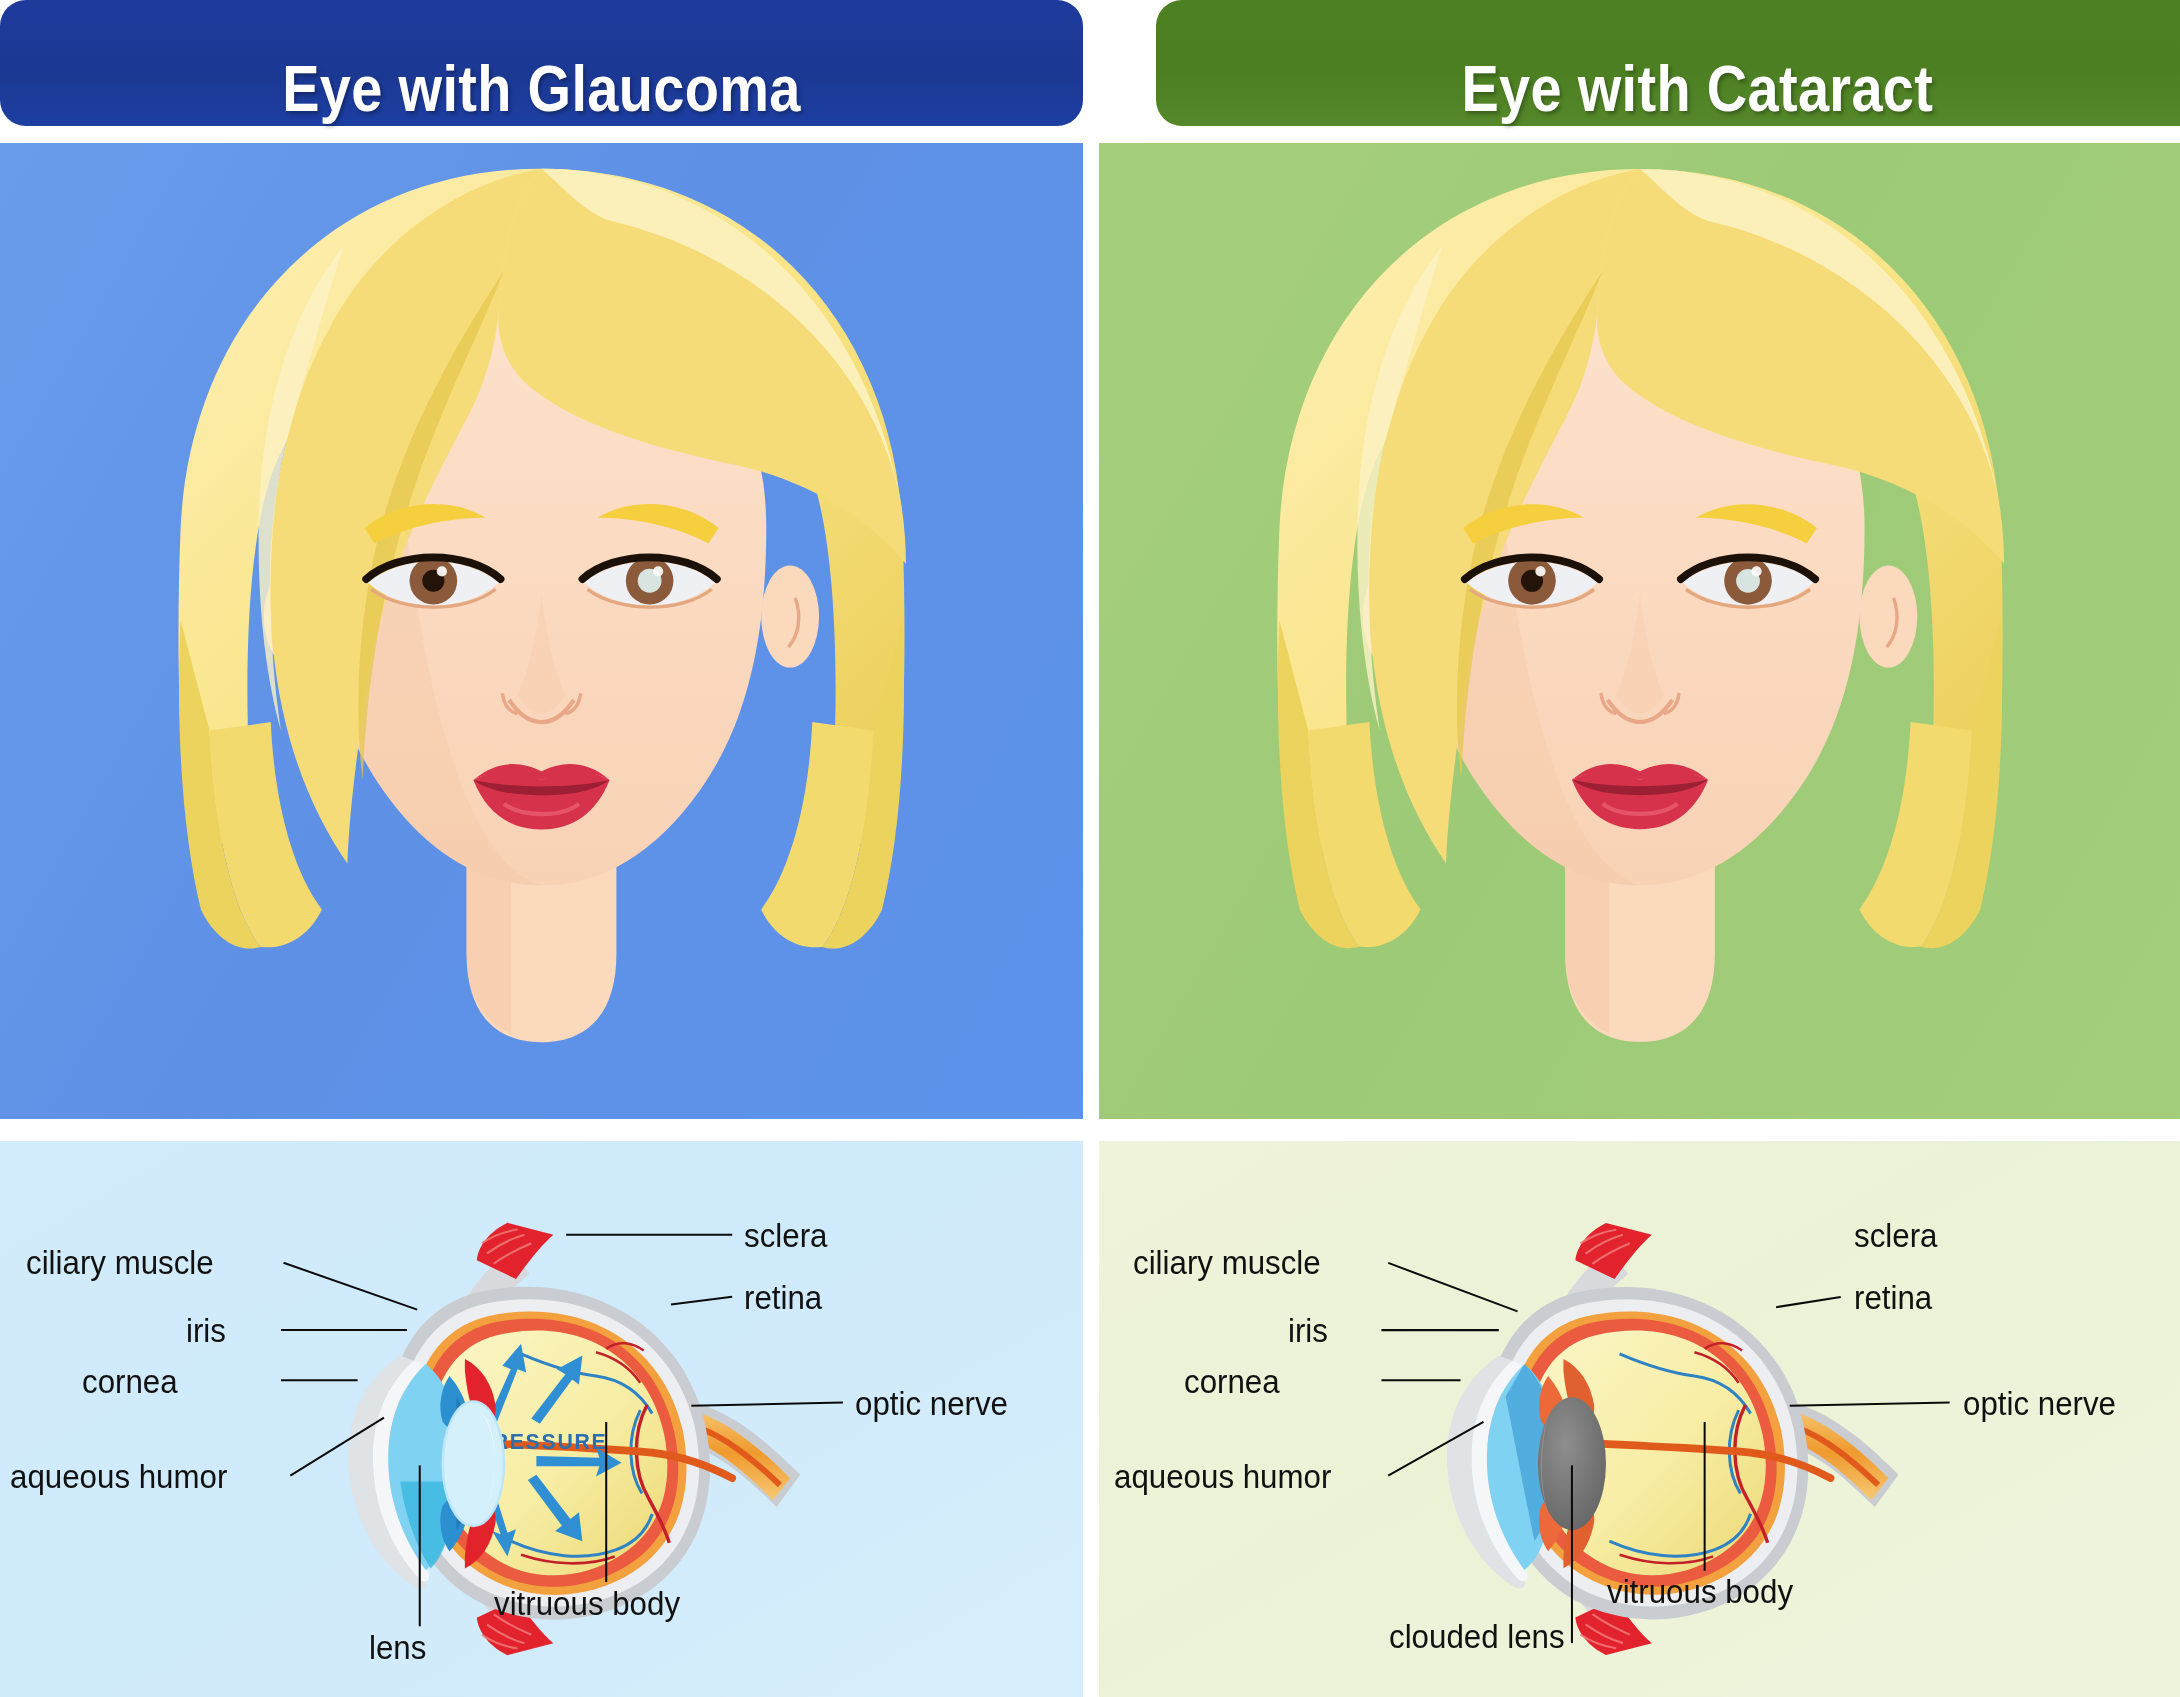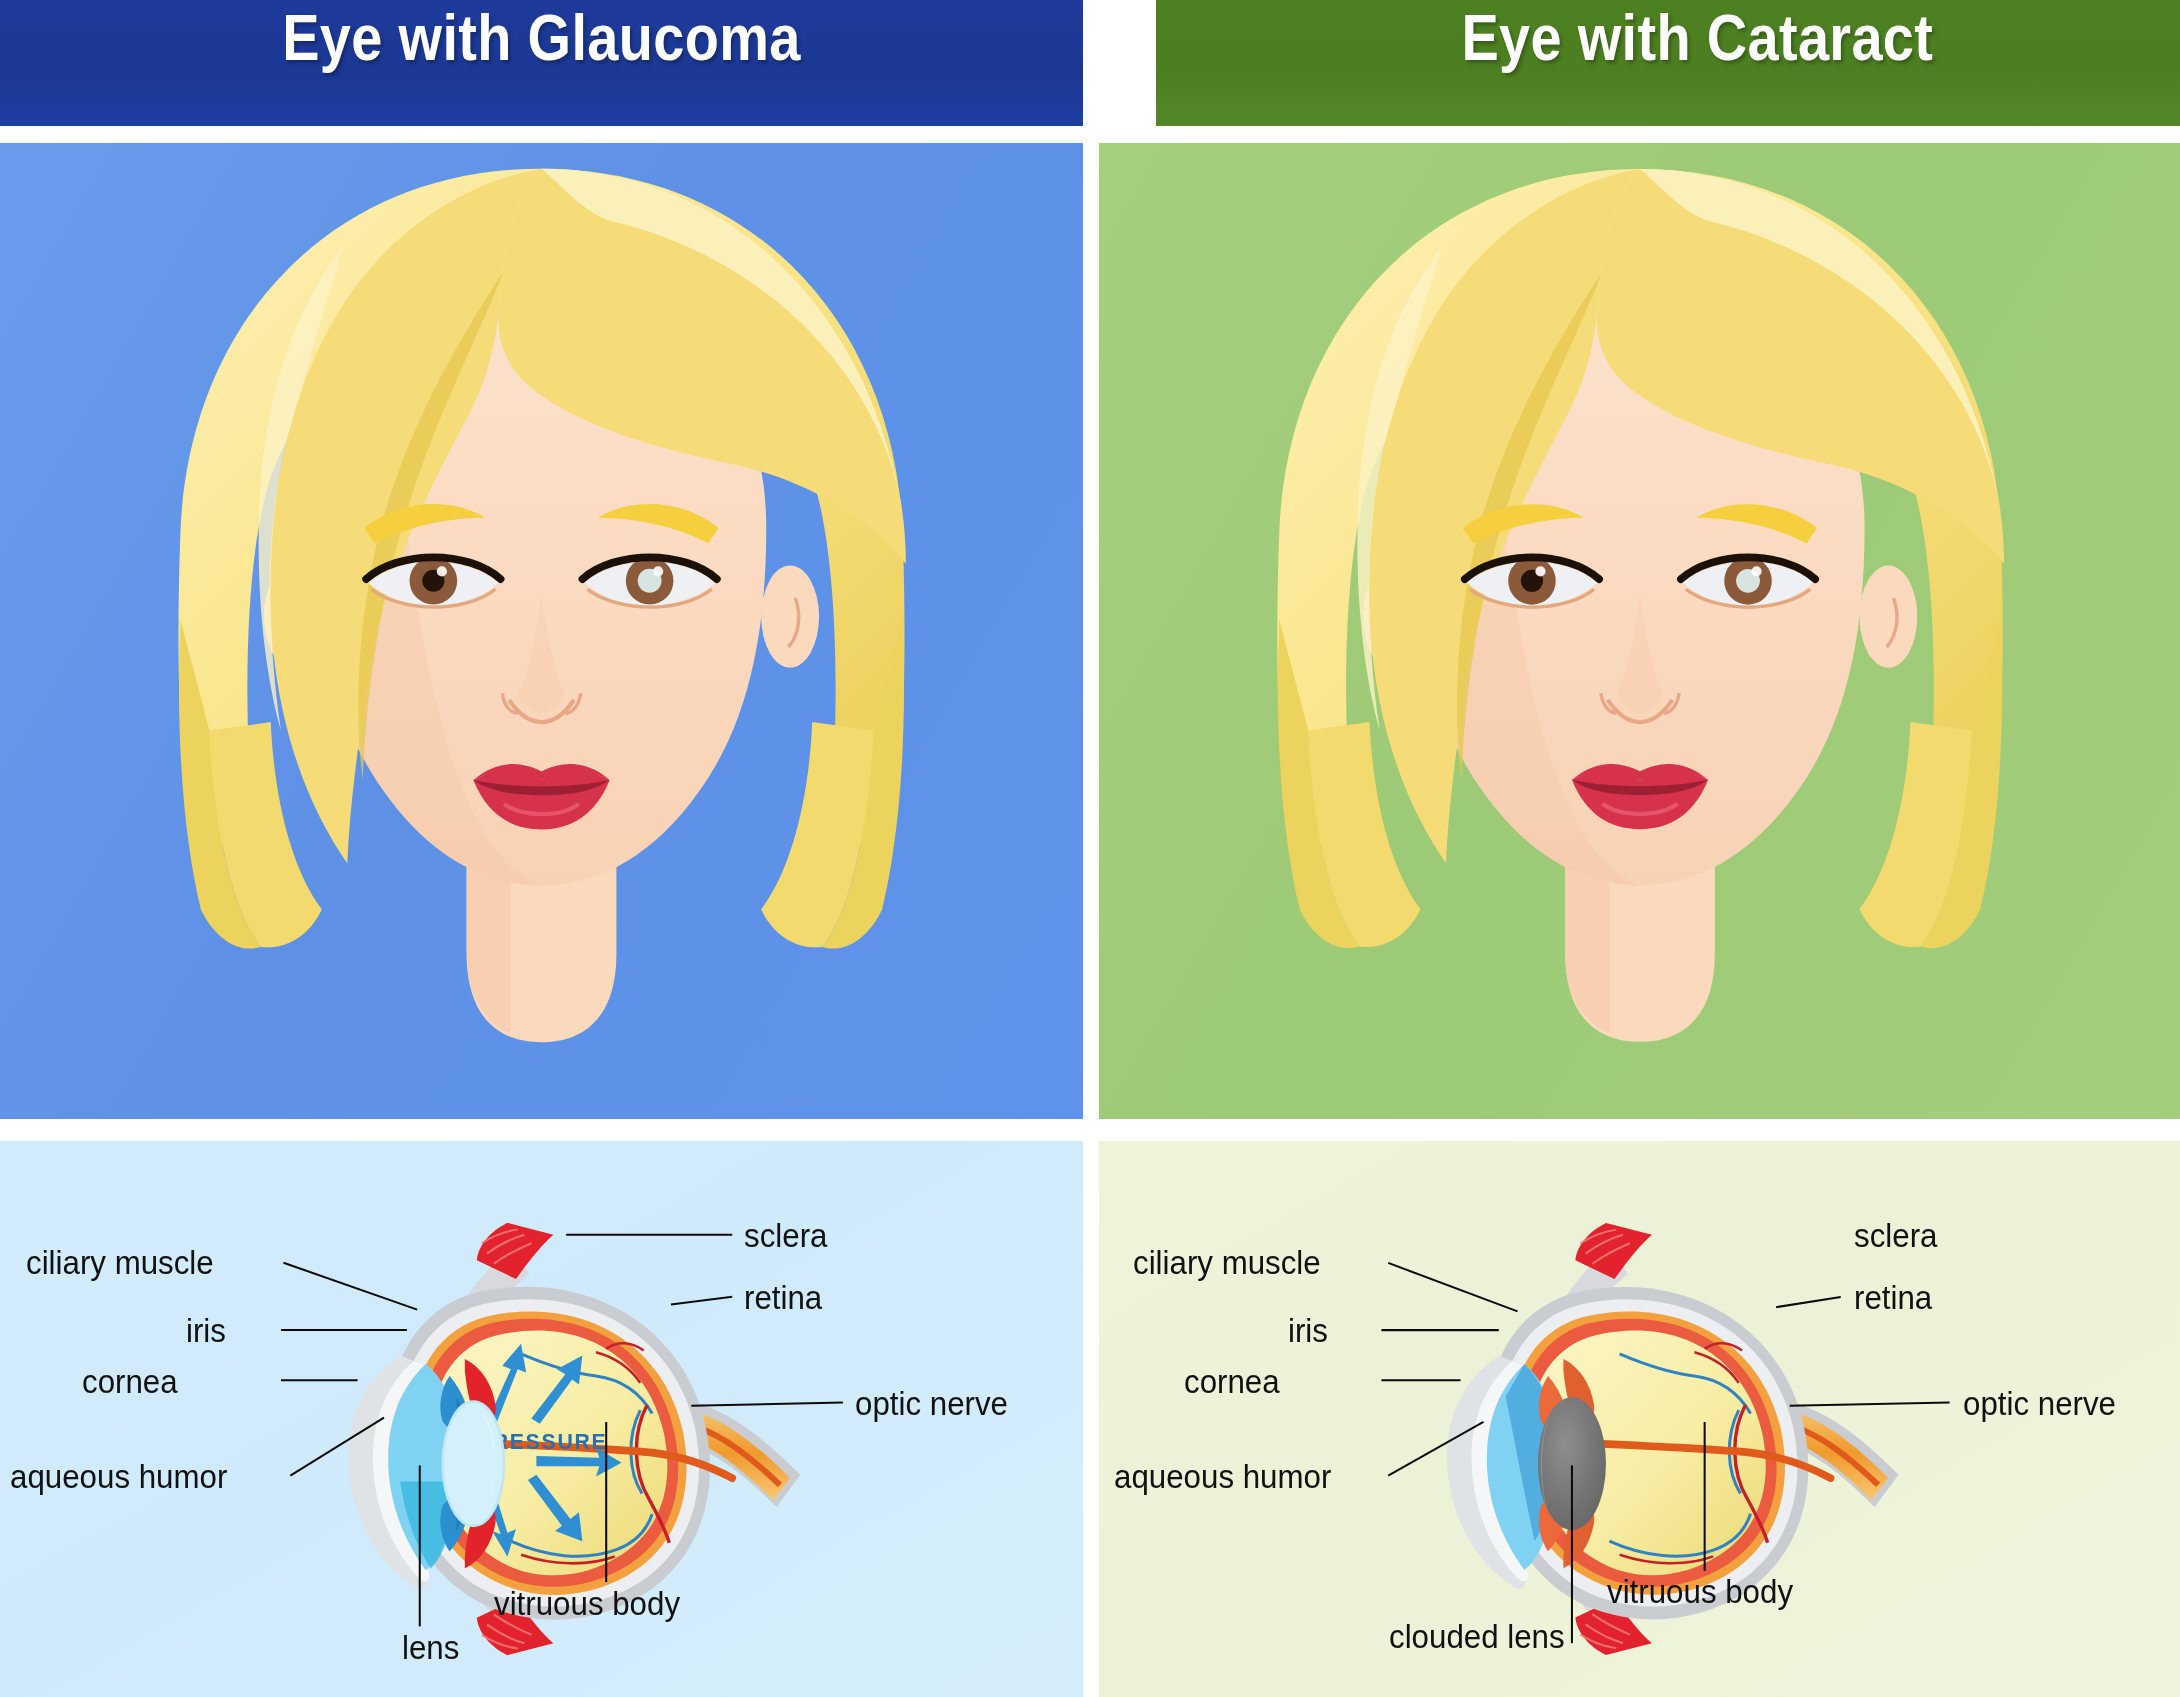--- a/index.html
+++ b/index.html
@@ -1,21 +1,21 @@
 <!DOCTYPE html>
 <html style="font-size:13.6px"><head>
 <meta charset="utf-8">
 <style>
   html,body{margin:0;padding:0;background:#ffffff;}
   body{width:2181px;height:1698px;font-family:"Liberation Sans",sans-serif;overflow:hidden;}
 
   .board{position:relative;width:2181px;height:1698px;background:#ffffff;}
 
   
-  .hdr{position:absolute;top:0;height:126px;display:flex;align-items:flex-start;justify-content:center;}
+  .hdr{position:absolute;top:0;height:126px;display:flex;align-items:flex-end;justify-content:center;border-radius:26px;}
   .hdr-l{left:0;width:1083px;background:linear-gradient(180deg,#1e3b9c 0%,#1b3893 60%,#1d3fa3 100%);}
   .hdr-r{left:1156px;width:1082px;background:linear-gradient(180deg,#4d8021 0%,#4c7f21 55%,#54882a 100%);}
   .hdr-txt{color:#ffffff;font-size:65px;font-weight:bold;letter-spacing:0.4px;
            text-shadow:2.6px 3.4px 4.3px rgba(0,0,0,.28);font-family:"Liberation Sans",sans-serif;
            transform:scaleX(.86);transform-origin:center;white-space:nowrap;}
 
   
   .facepanel{position:absolute;top:143px;height:976px;overflow:hidden;}
   .fp-l{left:0;width:1083px;background:linear-gradient(120deg,#6a9ceb 0%,#5e91e6 45%,#5d93ea 100%);}
   .fp-r{left:1099px;width:1082px;background:linear-gradient(120deg,#a6cf7c 0%,#9dca76 45%,#a3ce7c 100%);}
@@ -281,21 +281,21 @@
       </div>
     <div class="lblbox" style="left:744px;top:137px;">
       <div class="lbl">retina</div>
       </div>
     <div class="lblbox" style="left:855px;top:243px;">
       <div class="lbl">optic nerve</div>
       </div>
     <div class="lblbox" style="left:494px;top:443px;">
       <div class="lbl">vitruous body</div>
       </div>
-    <div class="lblbox" style="left:402px;top:487px;">
+    <div class="lblbox" style="left:369px;top:487px;">
       <div class="lbl">lens</div>
       </div>
   </div>
 
   <div class="diagpanel dp-r">
     <svg width="1082" height="556" viewBox="0 0 1272 653">
       <defs>
         <linearGradient id="vitG2" x1="0" y1="0" x2="1" y2="1">
           <stop offset="0" stop-color="#fbf6c8"></stop>
             <stop offset=".55" stop-color="#f7eda4"></stop>

